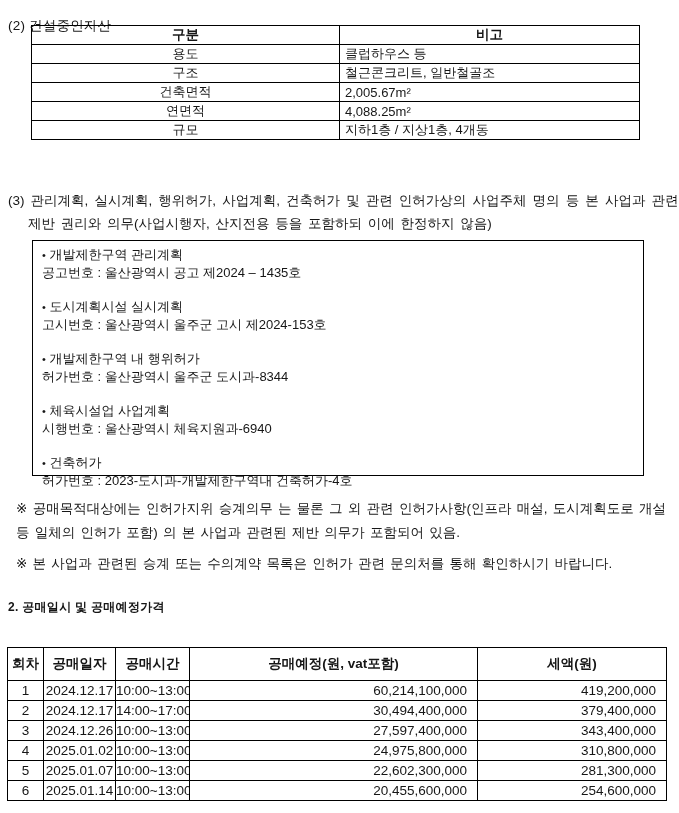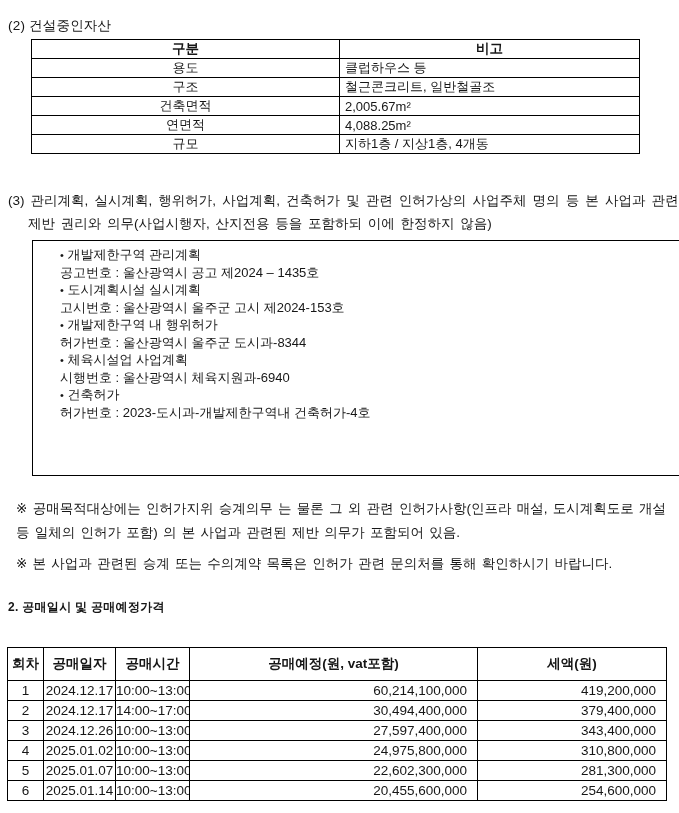--- a/index.html
+++ b/index.html
@@ -8,43 +8,43 @@
     background:#ffffff;color:#161616;
     font-family:"Liberation Sans","DejaVu Sans",sans-serif;
     -webkit-font-smoothing:antialiased;
   }
   .abs{position:absolute;}
 
   
   #heading-assets{left:8px;top:17px;font-size:13.5px;letter-spacing:0.2px;}
 
   table{border-collapse:collapse;table-layout:fixed;}
-  #assets-table{left:31px;top:39px;width:609px;}
+  #assets-table{left:31px;top:25px;width:609px;}
   #assets-table th,#assets-table td{
     border:1px solid #000;height:17.5px;padding:0;
     font-size:13px;vertical-align:middle;overflow:hidden;white-space:nowrap;
   }
   #assets-table th{font-weight:bold;text-align:center;font-size:13.5px;}
   #assets-table td.c1{text-align:center;}
   #assets-table td.c2{text-align:left;padding-left:5px;}
 
   
   #permits-para{
     left:8px;top:189px;width:664px;
     font-size:13.5px;line-height:23px;text-align:justify;
     padding-left:20px;text-indent:-20px;word-spacing:2px;
   }
 
   
   #permits-box{
     left:32px;top:240px;width:592px;height:224px;
-    border:1px solid #000;padding:5px 27px;
+    border:1px solid #000;padding:5px 9px;
     font-size:13px;line-height:17px;
   }
-  .box-item + .box-item{}
+  .box-item + .box-item{margin-top:17px;}
   .box-title,.box-detail{white-space:nowrap;}
   .bullet{font-size:11px;}
 
   
   #notes{left:8px;top:489px;width:666px;font-size:13.5px;line-height:23.5px;text-align:justify;word-spacing:1.5px;}
   #notes .note{margin:8px;}
 
   
   #heading-auction{left:8px;top:599px;font-size:12px;font-weight:bold;letter-spacing:0.3px;}
 

